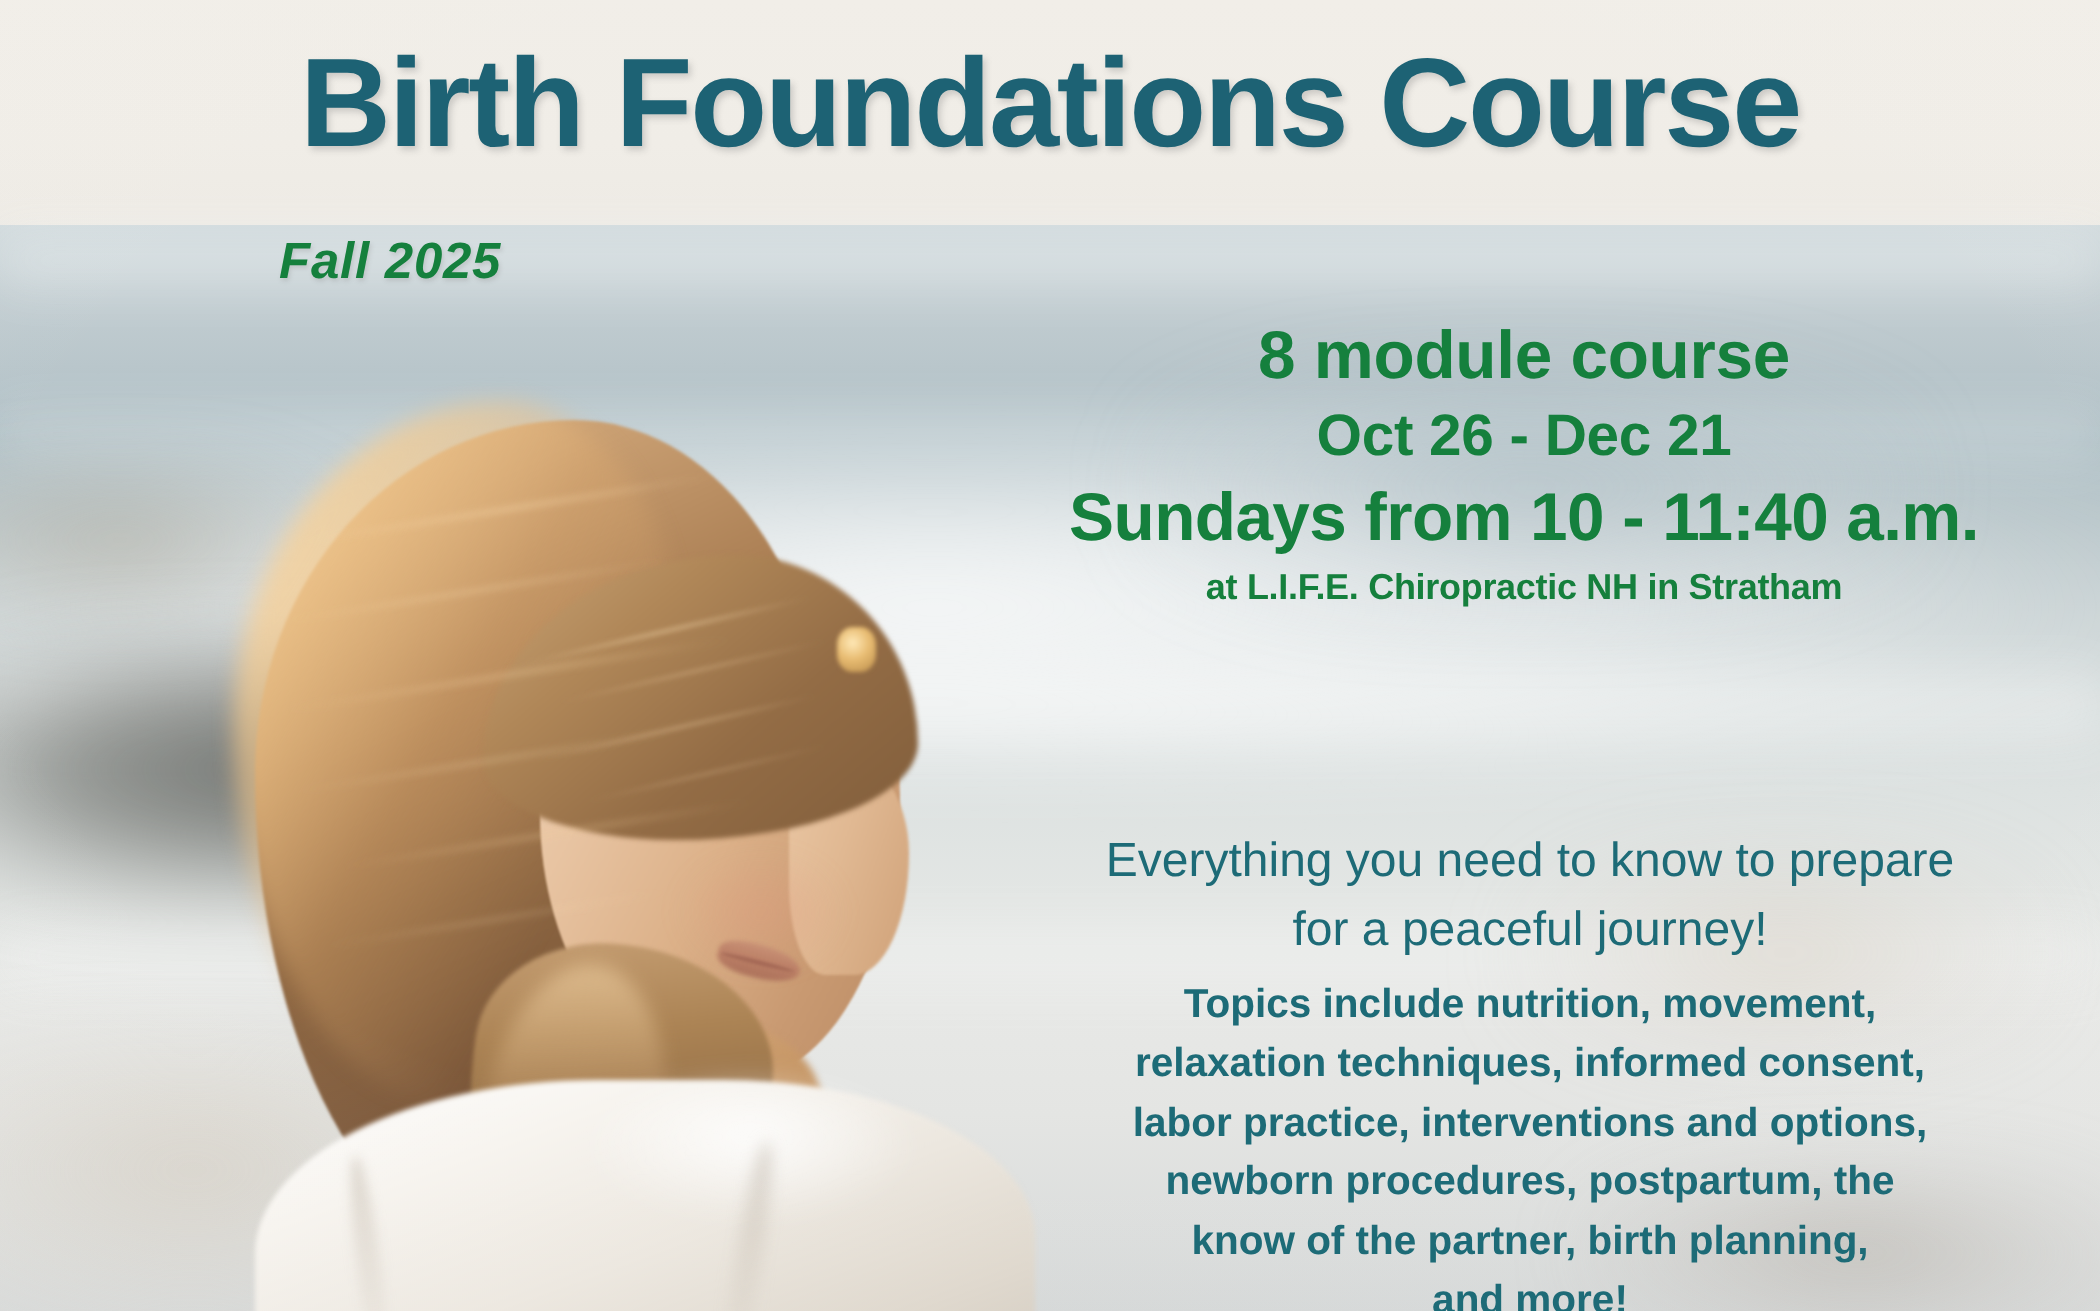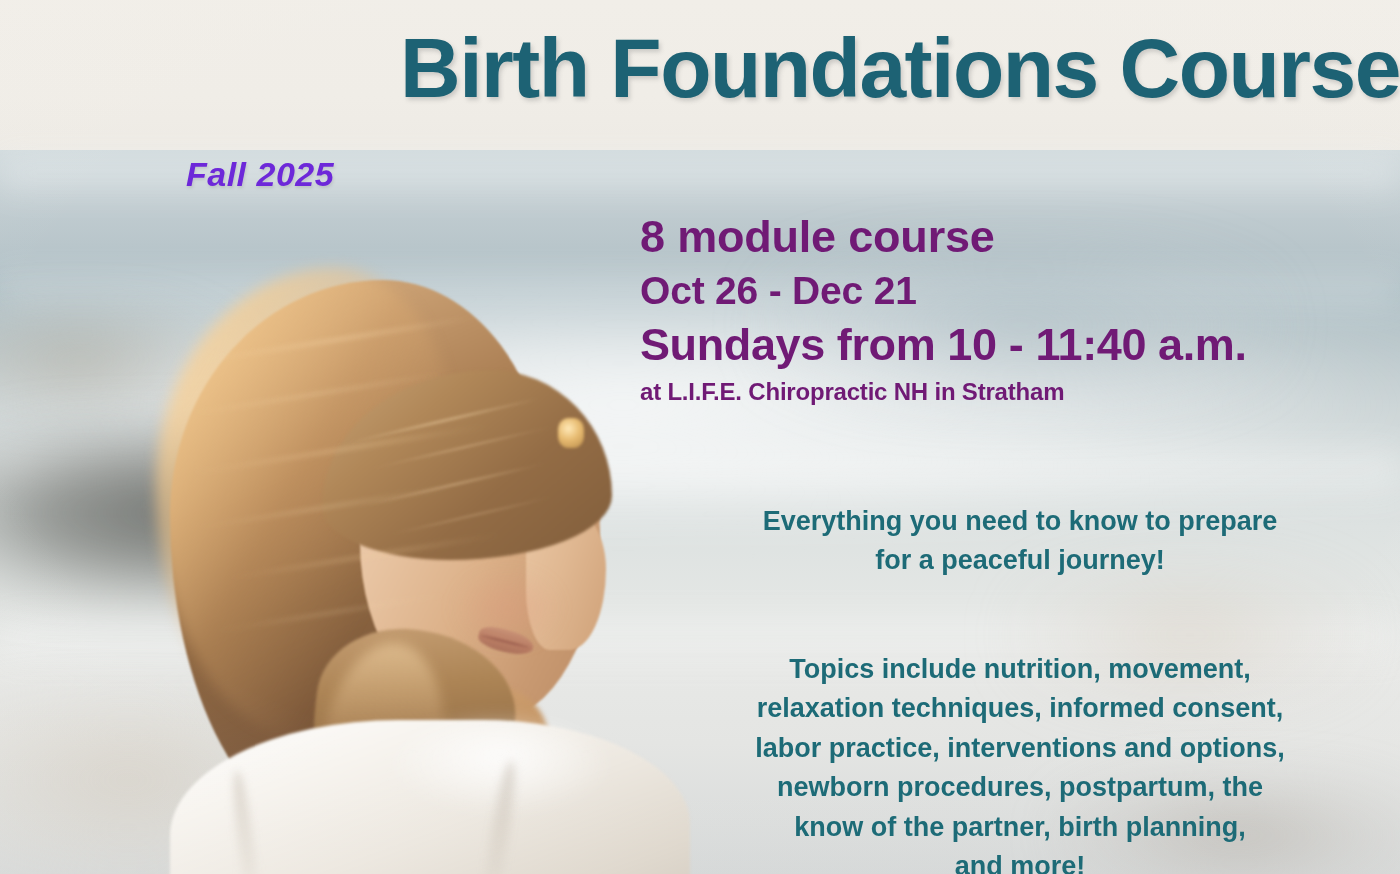--- a/index.html
+++ b/index.html
@@ -415,46 +415,46 @@
     background: radial-gradient(ellipse 90% 80% at 50% 45%,
         rgba(255,255,255,0) 55%,
         rgba(245,243,239,0.22) 100%);
     pointer-events: none;
   }
 
   
   .title {
     position: absolute;
     left: 0; right: 0; top: 24px;
-    text-align: right;
+    text-align: center;
     font-size: 84px;
     font-weight: 700;
     letter-spacing: -1.5px;
     color: #1d6274;
     text-shadow: 2px 3px 4px rgba(120,120,120,0.30);
     line-height: 1.05;
   }
 
   .season {
     position: absolute;
     left: 186px; top: 155px;
     font-size: 34px;
     font-weight: 700;
     font-style: italic;
-    color: #6d28d9;
+    color: #15803d;
     letter-spacing: .5px;
     text-shadow: 1px 2px 3px rgba(130,130,130,0.25);
   }
 
   .info {
     position: absolute;
     left: 640px; top: 208px;
     width: 752px;
-    text-align: left;
-    color: #701a75;
+    text-align: center;
+    color: #15803d;
   }
   .info .l1 {
     font-size: 45px; font-weight: 700; line-height: 1.28;
     letter-spacing: -.2px;
   }
   .info .l2 {
     font-size: 39px; font-weight: 700; line-height: 1.28;
     letter-spacing: -.2px;
   }
   .info .l3 {
@@ -462,25 +462,25 @@
     letter-spacing: -.4px;
   }
   .info .l4 {
     font-size: 24px; font-weight: 700; line-height: 1.3;
     letter-spacing: -.2px;
     margin-top: 2px;
   }
 
   .tagline {
     position: absolute;
-    left: 660px; top: 502px;
+    left: 660px; top: 550px;
     width: 720px;
     text-align: center;
-    font-size: 27px;
-    font-weight: 700;
+    font-size: 32px;
+    font-weight: 400;
     line-height: 1.45;
     color: #1d6b77;
   }
 
   .topics {
     position: absolute;
     left: 660px; top: 650px;
     width: 720px;
     text-align: center;
     font-size: 27px;

